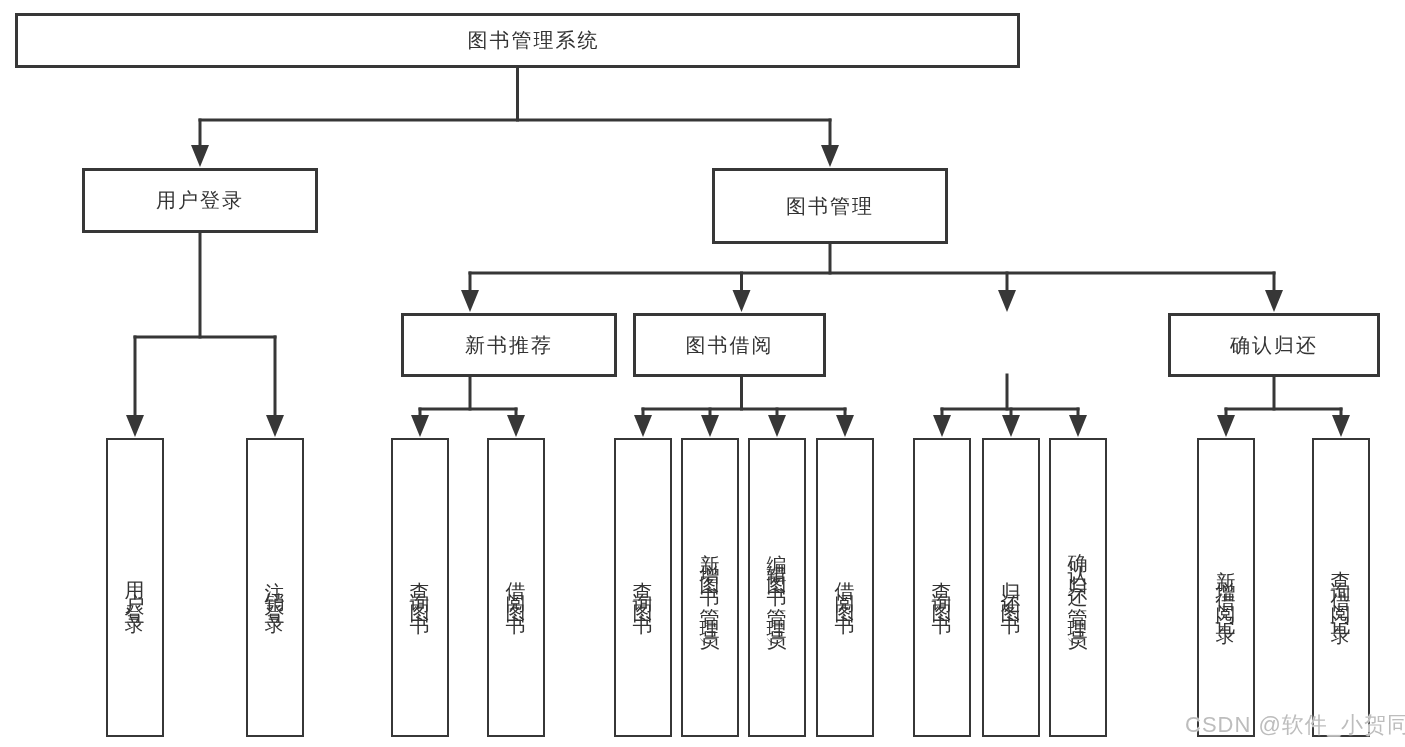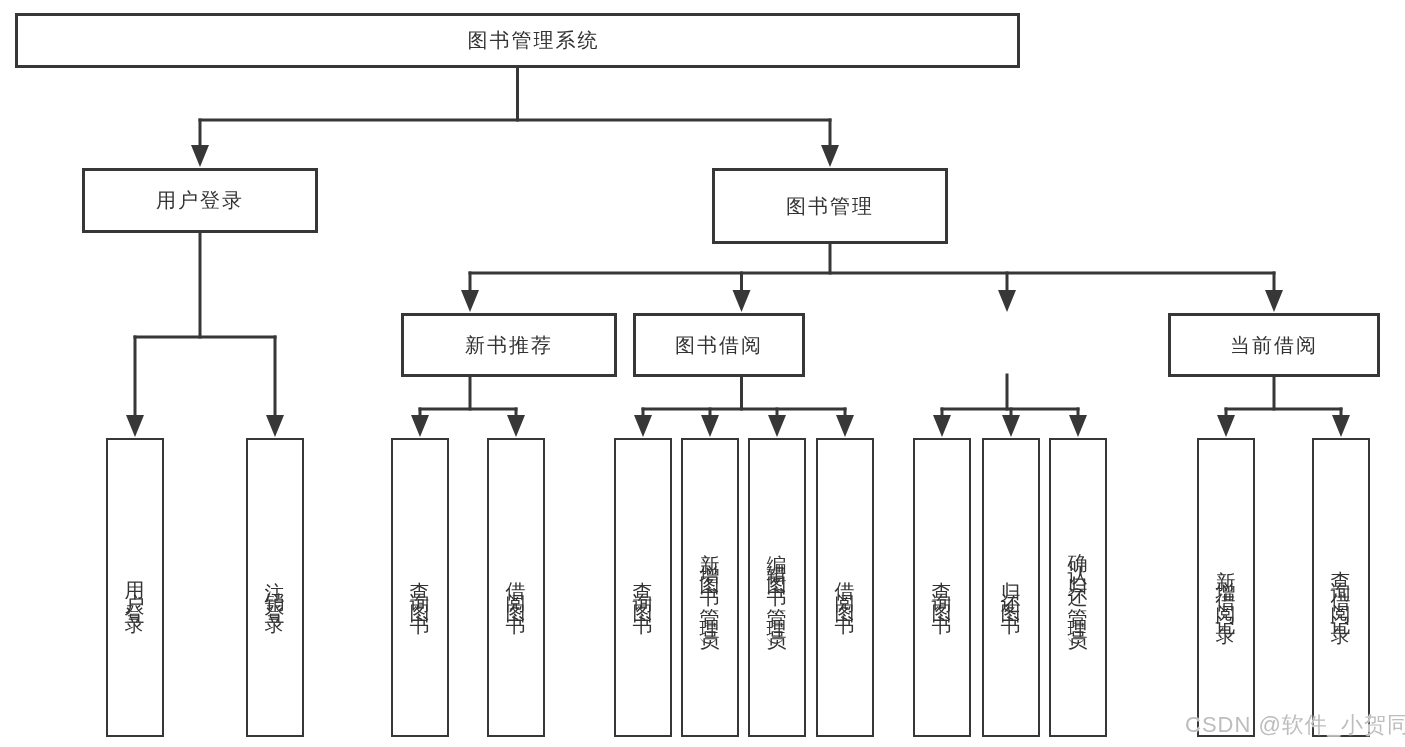--- a/index.html
+++ b/index.html
@@ -107,25 +107,25 @@
     </div>
     <div class="node h" style="left: 82px; top: 168px; width: 236px; height: 65px;">
       <span class="lbl">用户登录</span>
     </div>
     <div class="node h" style="left: 712px; top: 168px; width: 236px; height: 76px;">
       <span class="lbl">图书管理</span>
     </div>
     <div class="node h" style="left: 362px; top: 313px; width: 216px; height: 64px; margin-left: 39px;">
       <span class="lbl">新书推荐</span>
     </div>
-    <div class="node h" style="left: 633px; top: 313px; width: 172px; height: 64px;">
+    <div class="node h" style="left: 633px; top: 313px; width: 193px; height: 64px;">
       <span class="lbl">图书借阅</span>
     </div>
     <div class="node h" style="left: 1168px; top: 313px; width: 212px; height: 64px;">
-      <span class="lbl">当前借阅</span>
+      <span class="lbl">确认归还</span>
     </div>
     <div class="node v" style="left: 106px; top: 438px; width: 58px; height: 299px;">
       <span class="lbl">用户登录</span>
     </div>
     <div class="node v" style="left: 246px; top: 438px; width: 58px; height: 299px;">
       <span class="lbl">注销登录</span>
     </div>
     <div class="node v" style="left: 391px; top: 438px; width: 58px; height: 299px;">
       <span class="lbl">查询图书</span>
     </div>

